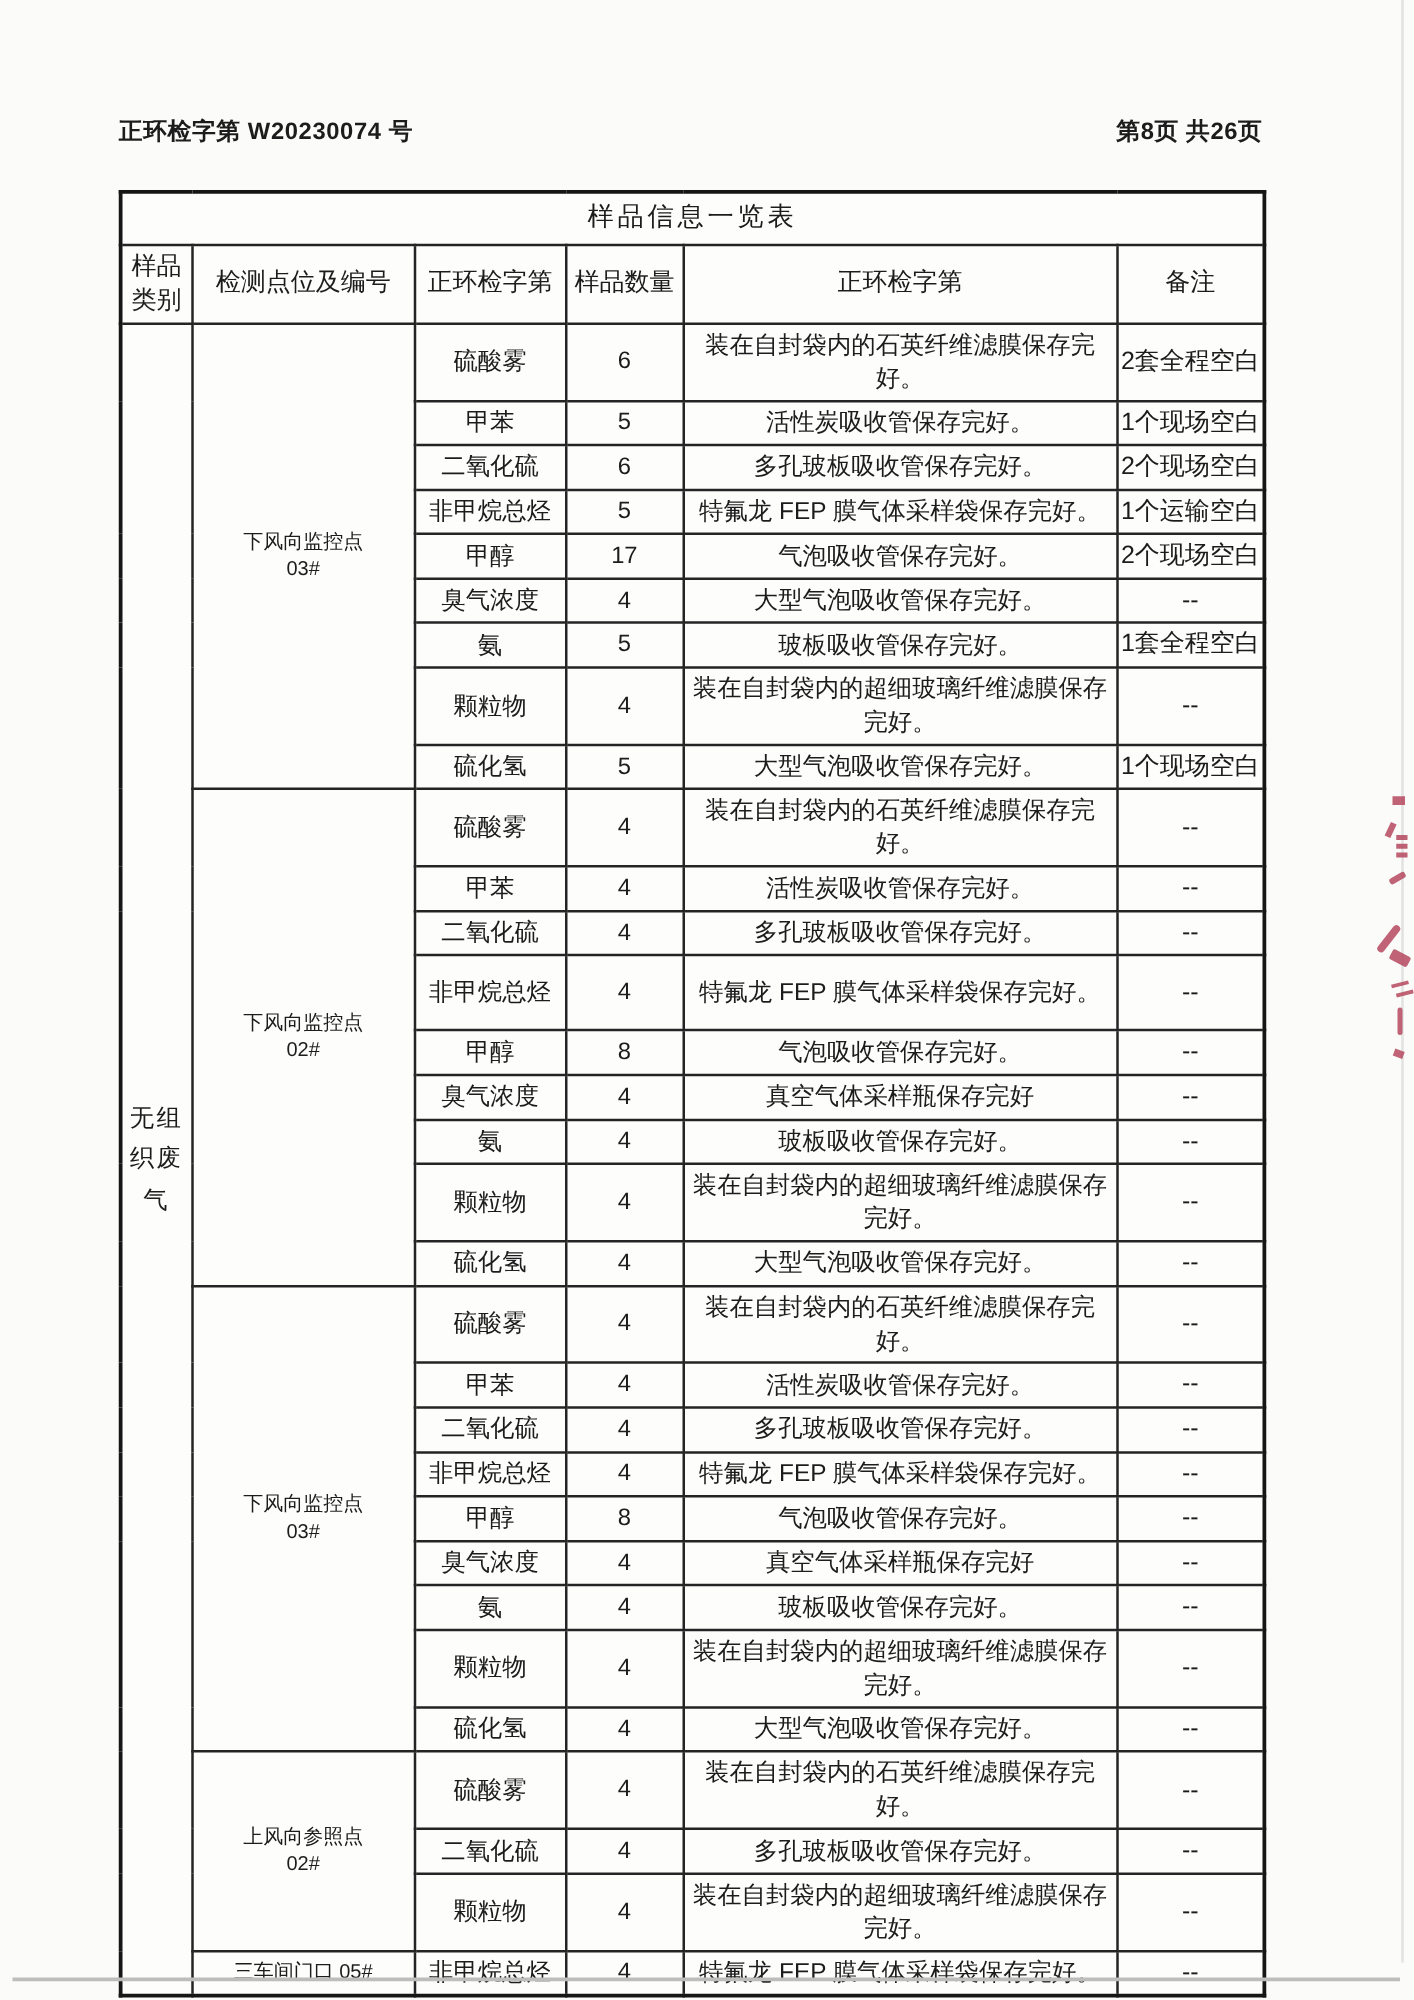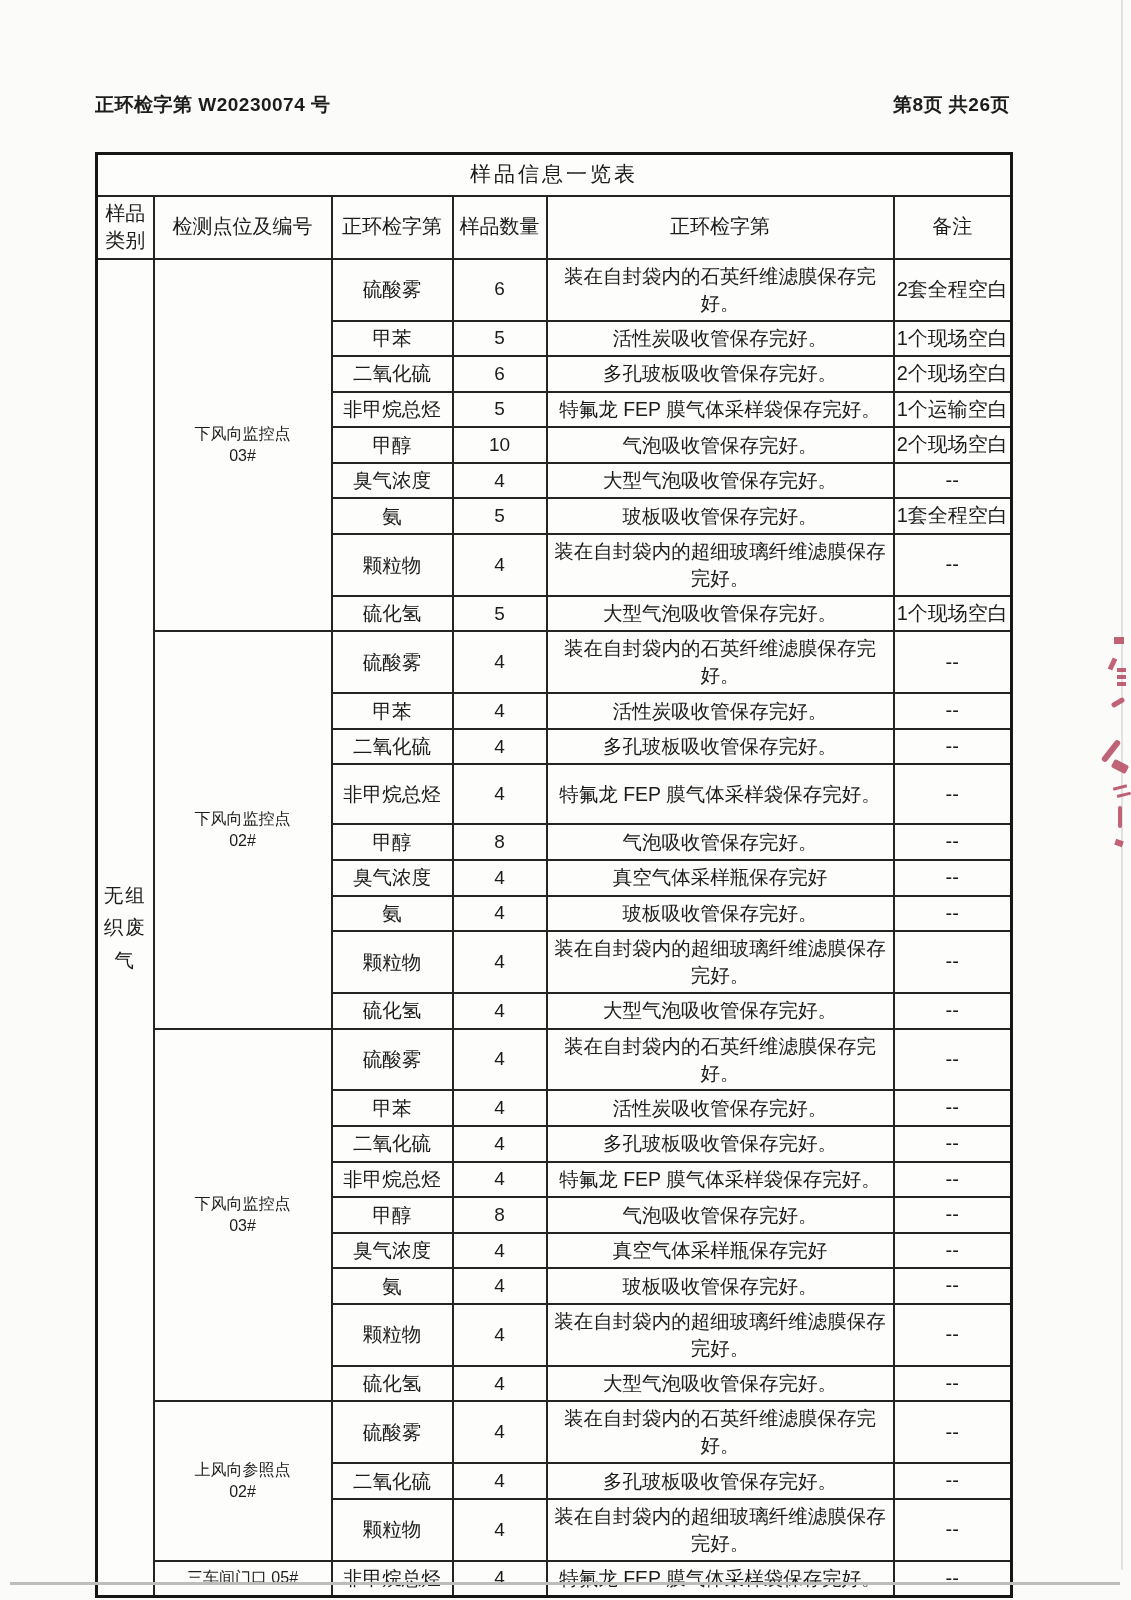--- a/index.html
+++ b/index.html
@@ -118,21 +118,21 @@
         <td class="remark-cell">2个现场空白</td>
       </tr>
       <tr class="single-row">
         <td>非甲烷总烃</td>
         <td class="qty-cell">5</td>
         <td class="status-cell">特氟龙 FEP 膜气体采样袋保存完好。</td>
         <td class="remark-cell">1个运输空白</td>
       </tr>
       <tr class="single-row">
         <td>甲醇</td>
-        <td class="qty-cell">10</td>
+        <td class="qty-cell">17</td>
         <td class="status-cell">气泡吸收管保存完好。</td>
         <td class="remark-cell">2个现场空白</td>
       </tr>
       <tr class="single-row">
         <td>臭气浓度</td>
         <td class="qty-cell">4</td>
         <td class="status-cell">大型气泡吸收管保存完好。</td>
         <td class="remark-cell">--</td>
       </tr>
       <tr class="single-row">

